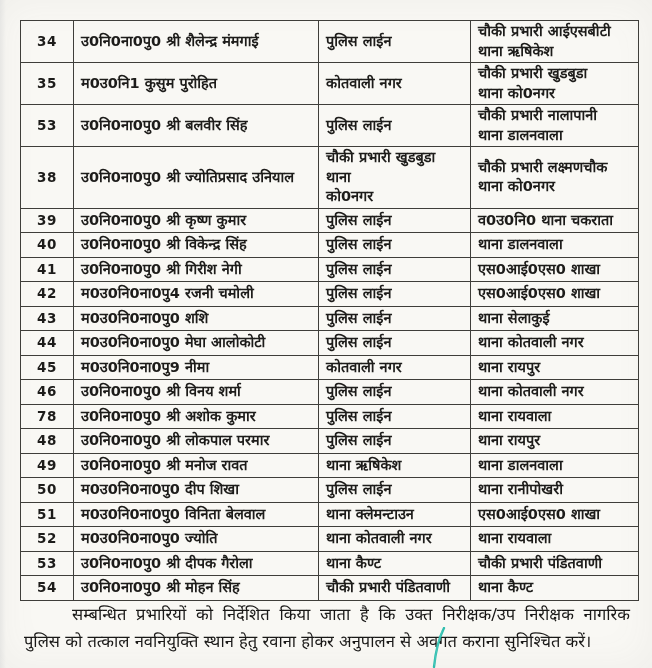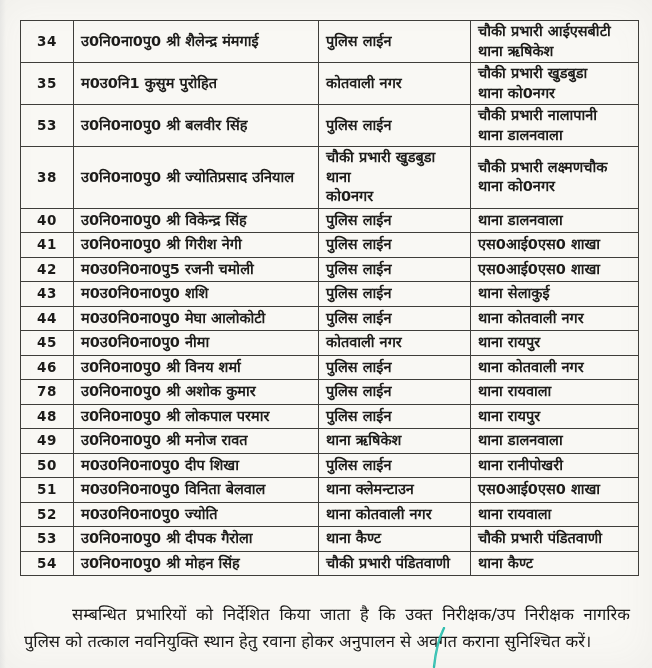--- a/index.html
+++ b/index.html
@@ -108,52 +108,58 @@
         </tr>
         <tr>
           <td class="serial">38</td>
           <td>उ0नि0ना0पु0 श्री ज्योतिप्रसाद उनियाल</td>
           <td>चौकी प्रभारी खुडबुडा थाना
 को0नगर</td>
           <td>चौकी प्रभारी लक्ष्मणचौक
 थाना को0नगर</td>
         </tr>
         <tr>
+          <td class="serial">39</td>
+          <td>उ0नि0ना0पु0 श्री कृष्ण कुमार</td>
+          <td>पुलिस लाईन</td>
+          <td>व0उ0नि0 थाना चकराता</td>
+        </tr>
+        <tr>
           <td class="serial">40</td>
           <td>उ0नि0ना0पु0 श्री विकेन्द्र सिंह</td>
           <td>पुलिस लाईन</td>
           <td>थाना डालनवाला</td>
         </tr>
         <tr>
           <td class="serial">41</td>
           <td>उ0नि0ना0पु0 श्री गिरीश नेगी</td>
           <td>पुलिस लाईन</td>
           <td>एस0आई0एस0 शाखा</td>
         </tr>
         <tr>
           <td class="serial">42</td>
-          <td>म0उ0नि0ना0पु5 रजनी चमोली</td>
+          <td>म0उ0नि0ना0पु4 रजनी चमोली</td>
           <td>पुलिस लाईन</td>
           <td>एस0आई0एस0 शाखा</td>
         </tr>
         <tr>
           <td class="serial">43</td>
           <td>म0उ0नि0ना0पु0 शशि</td>
           <td>पुलिस लाईन</td>
           <td>थाना सेलाकुई</td>
         </tr>
         <tr>
           <td class="serial">44</td>
           <td>म0उ0नि0ना0पु0 मेघा आलोकोटी</td>
           <td>पुलिस लाईन</td>
           <td>थाना कोतवाली नगर</td>
         </tr>
         <tr>
           <td class="serial">45</td>
-          <td>म0उ0नि0ना0पु0 नीमा</td>
+          <td>म0उ0नि0ना0पु9 नीमा</td>
           <td>कोतवाली नगर</td>
           <td>थाना रायपुर</td>
         </tr>
         <tr>
           <td class="serial">46</td>
           <td>उ0नि0ना0पु0 श्री विनय शर्मा</td>
           <td>पुलिस लाईन</td>
           <td>थाना कोतवाली नगर</td>
         </tr>
         <tr>

